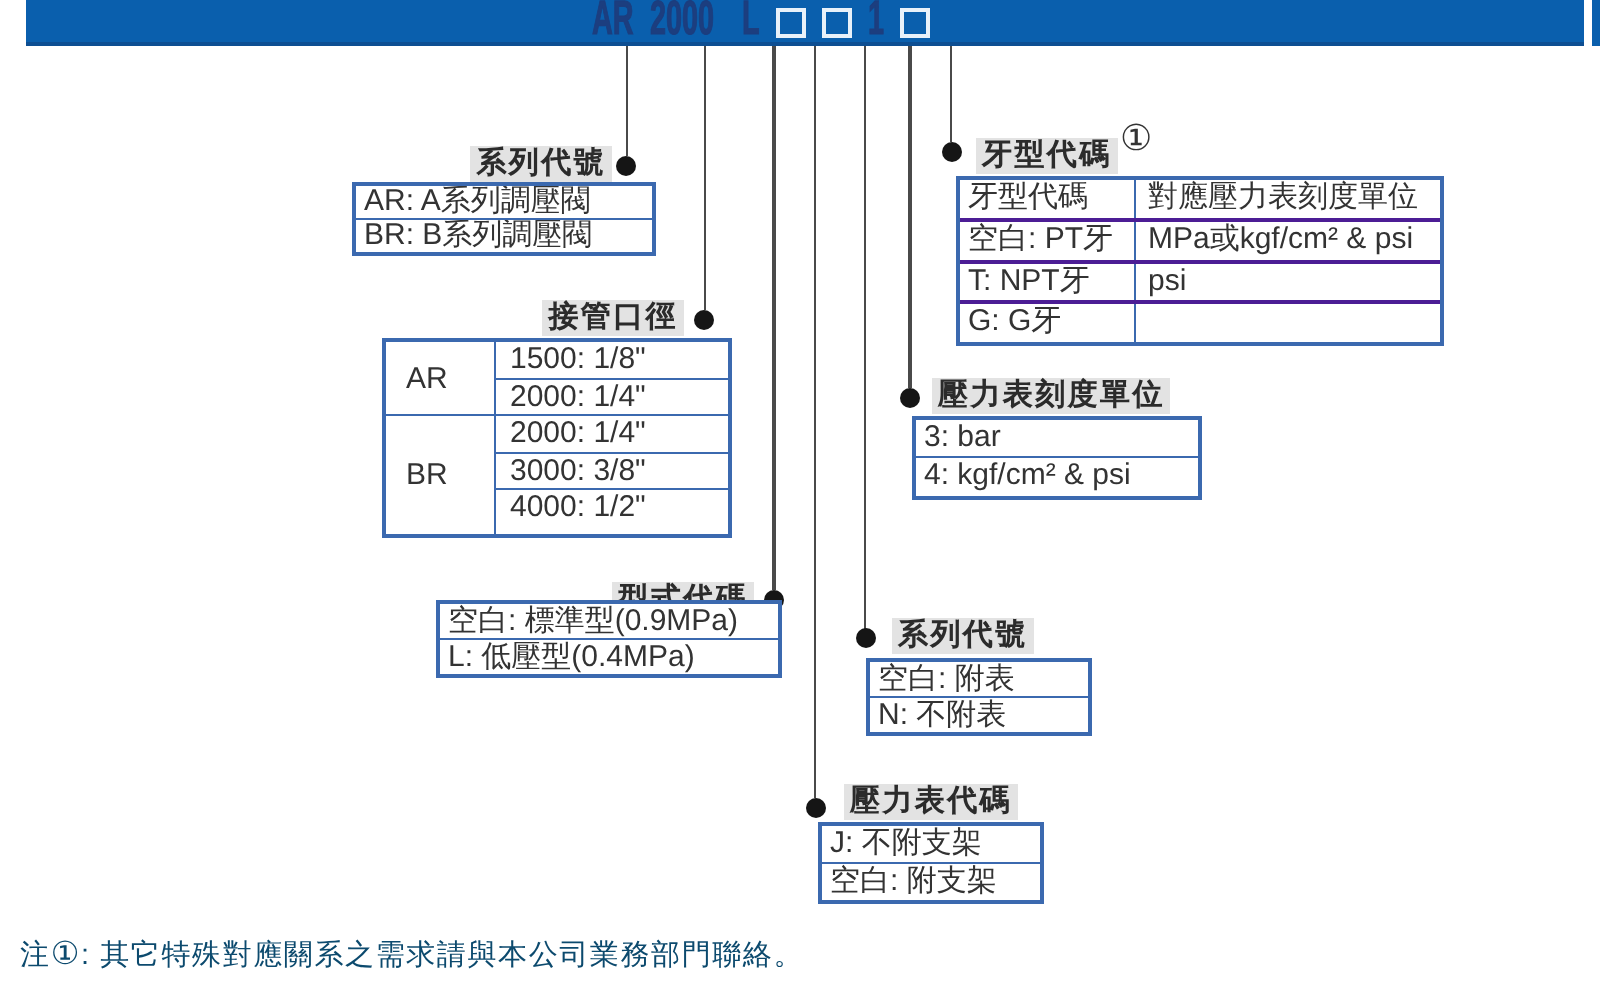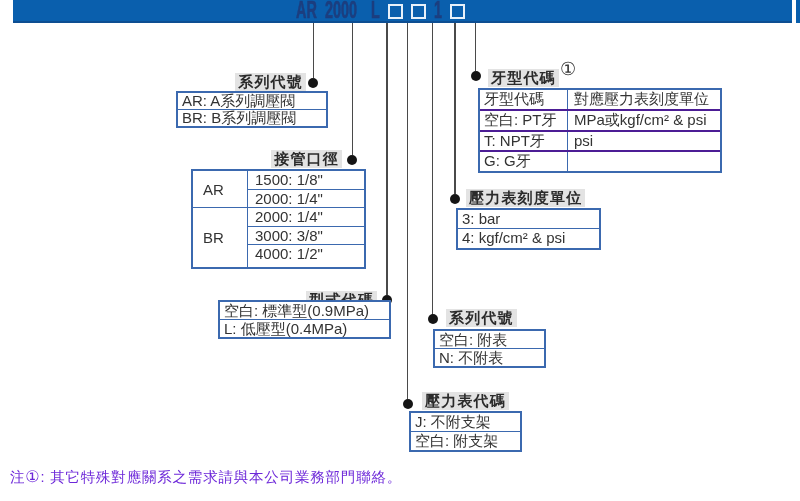--- a/index.html
+++ b/index.html
@@ -65,21 +65,21 @@
 #t2 .c2{flex:1;display:flex;flex-direction:column}
 #t2 .c2 .row{height:17.6px;line-height:17.6px;border-top:1px solid #3b69af;padding-left:7px;white-space:nowrap}
 #t2 .c2 .row:first-child{border-top:none}
 
 #t7{left:478px;top:88px;width:240px}
 #t7 .row{display:flex;height:18.75px;line-height:18.75px;border-top:2px solid #4c1d95;padding-left:0;white-space:nowrap}
 #t7 .row:first-child{border-top:none}
 #t7 .ca{width:83px;border-right:1px solid #3b69af;padding-left:4px;flex:0 0 auto}
 #t7 .cb{flex:1;padding-left:6px}
 #noteref{position:absolute;left:560px;top:58px;font-size:18px;color:#333}
-#footnote{position:absolute;left:10px;top:467px;font-size:14.5px;color:#6d28d9;letter-spacing:.8px}
+#footnote{position:absolute;left:10px;top:467px;font-size:14.5px;color:#0c4a6e;letter-spacing:.8px}
 #footnote .ref{font-size:16px}
 </style>
 </head>
 <body>
 
 <div id="page">
   <div class="topbar"></div>
   <div class="topbar-strip"></div>
   <div class="model">
     <span class="seg" id="seg-series">AR</span>

